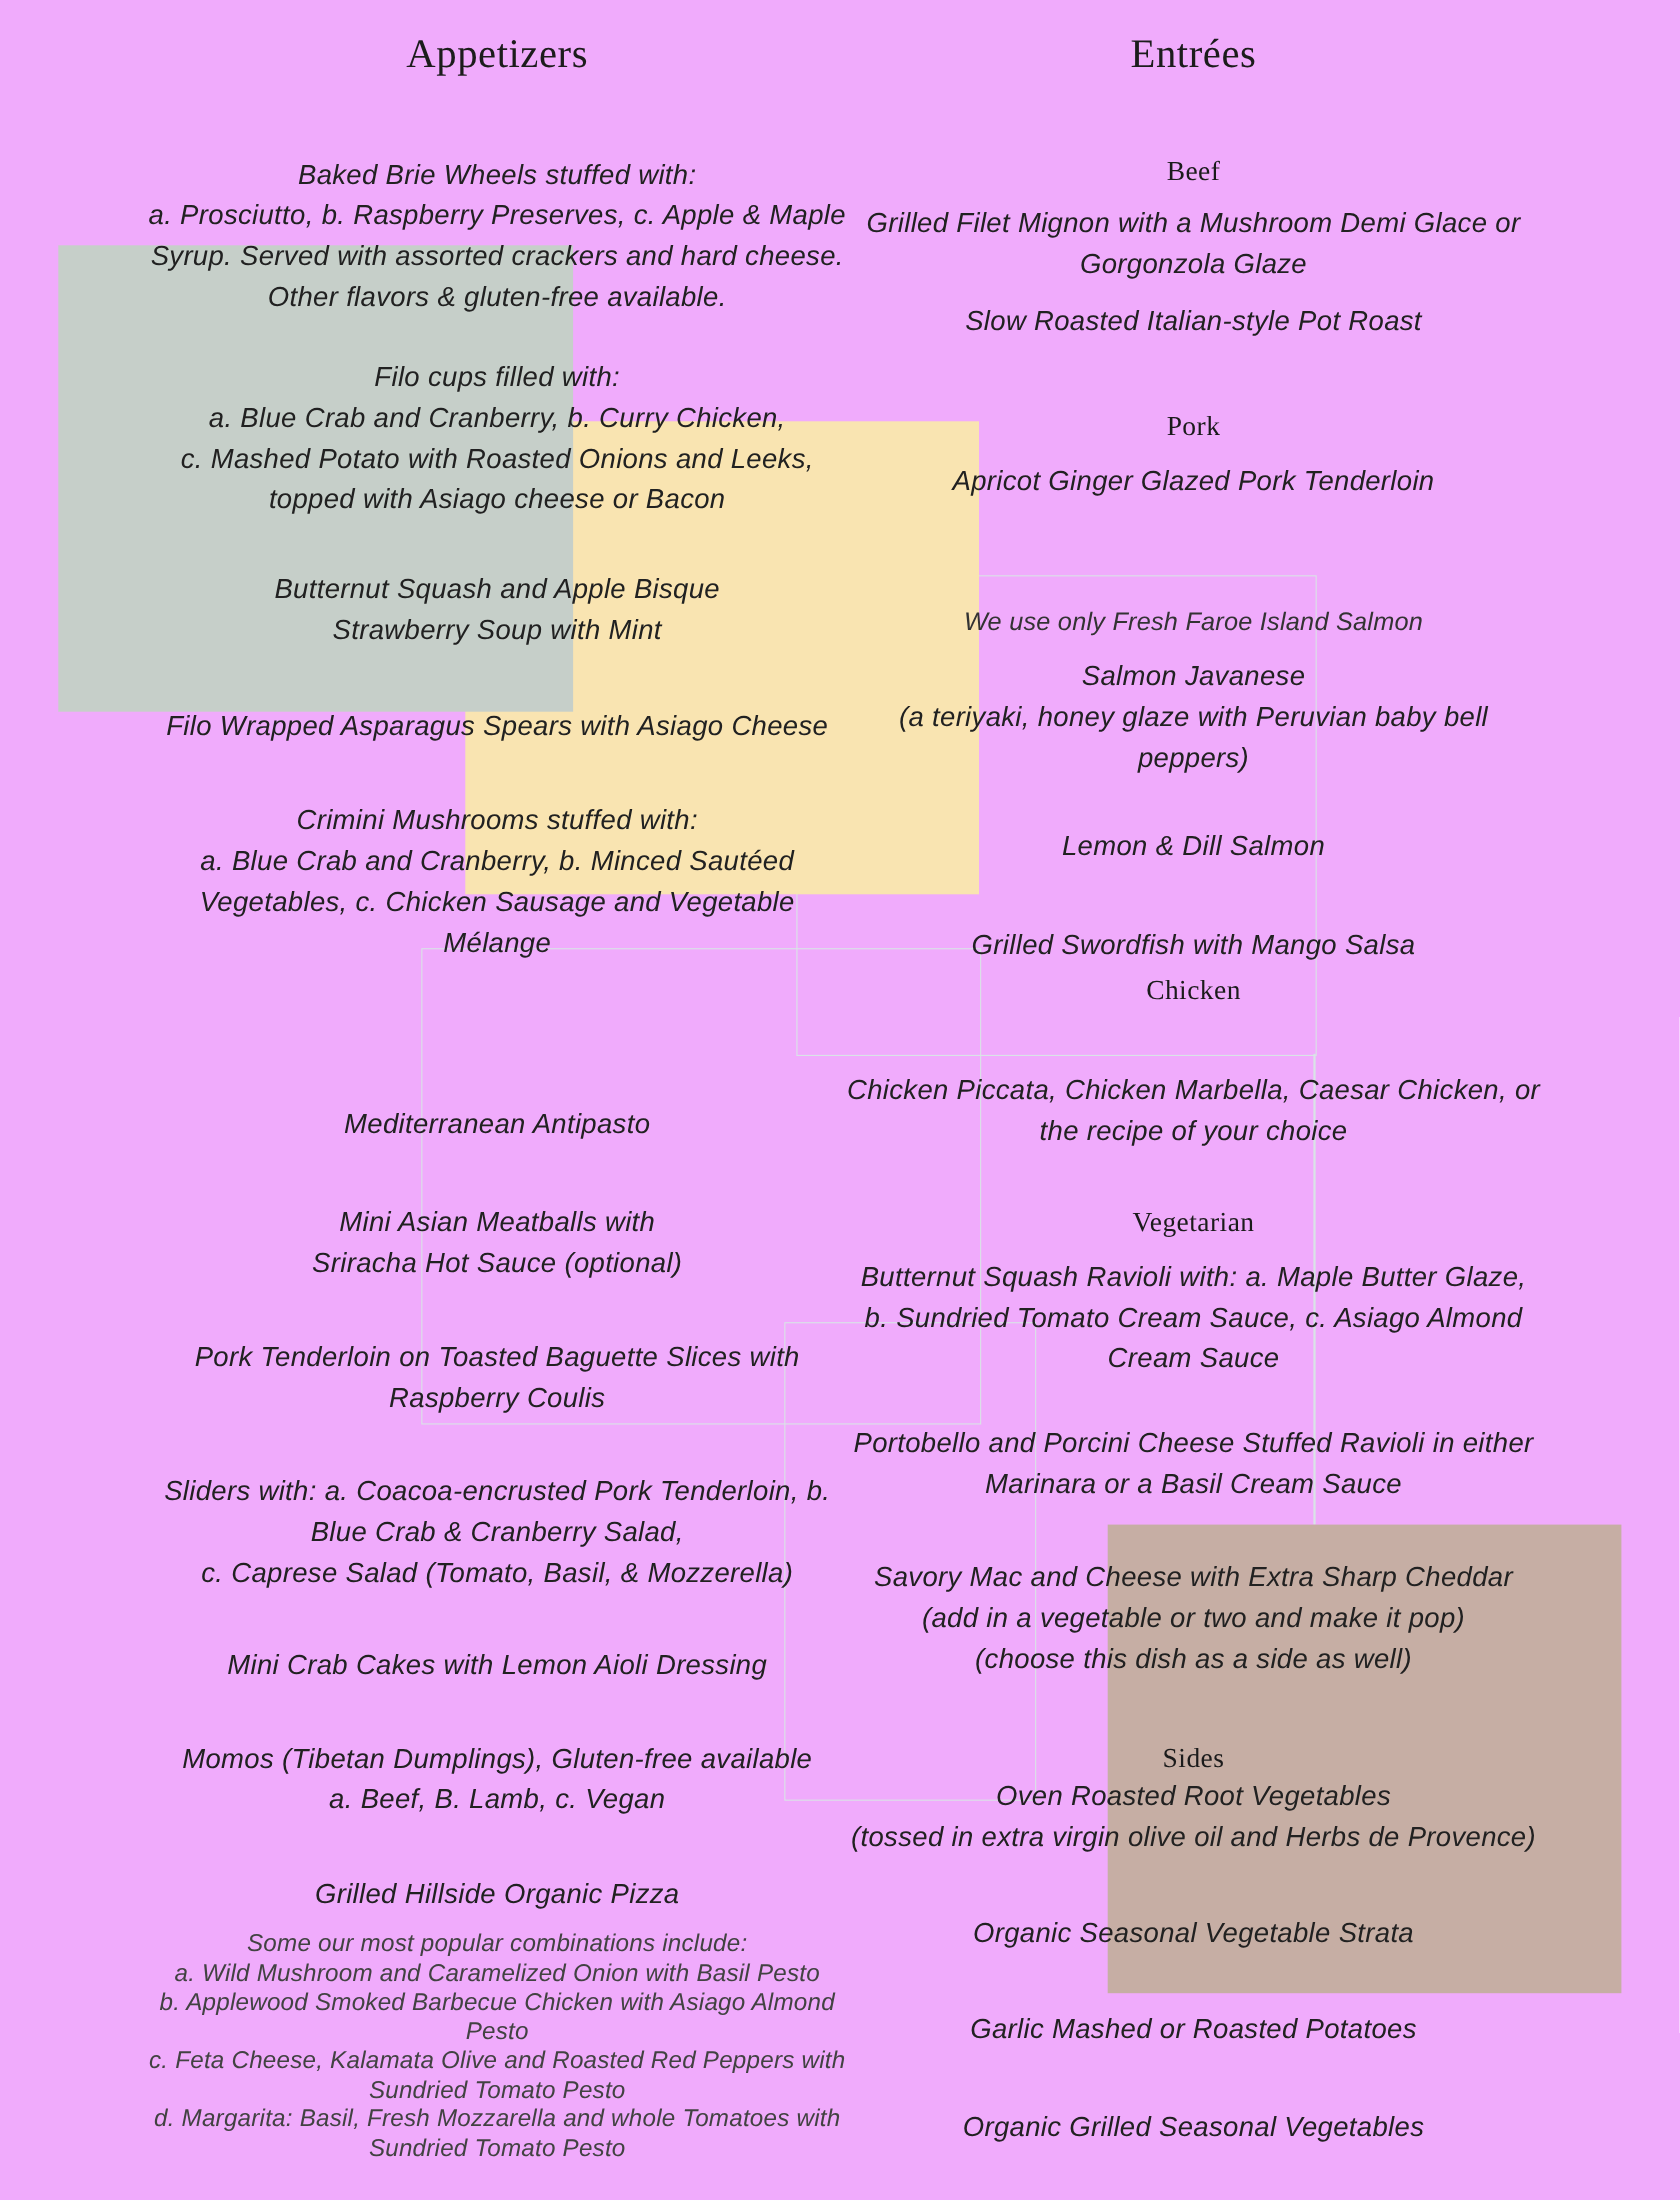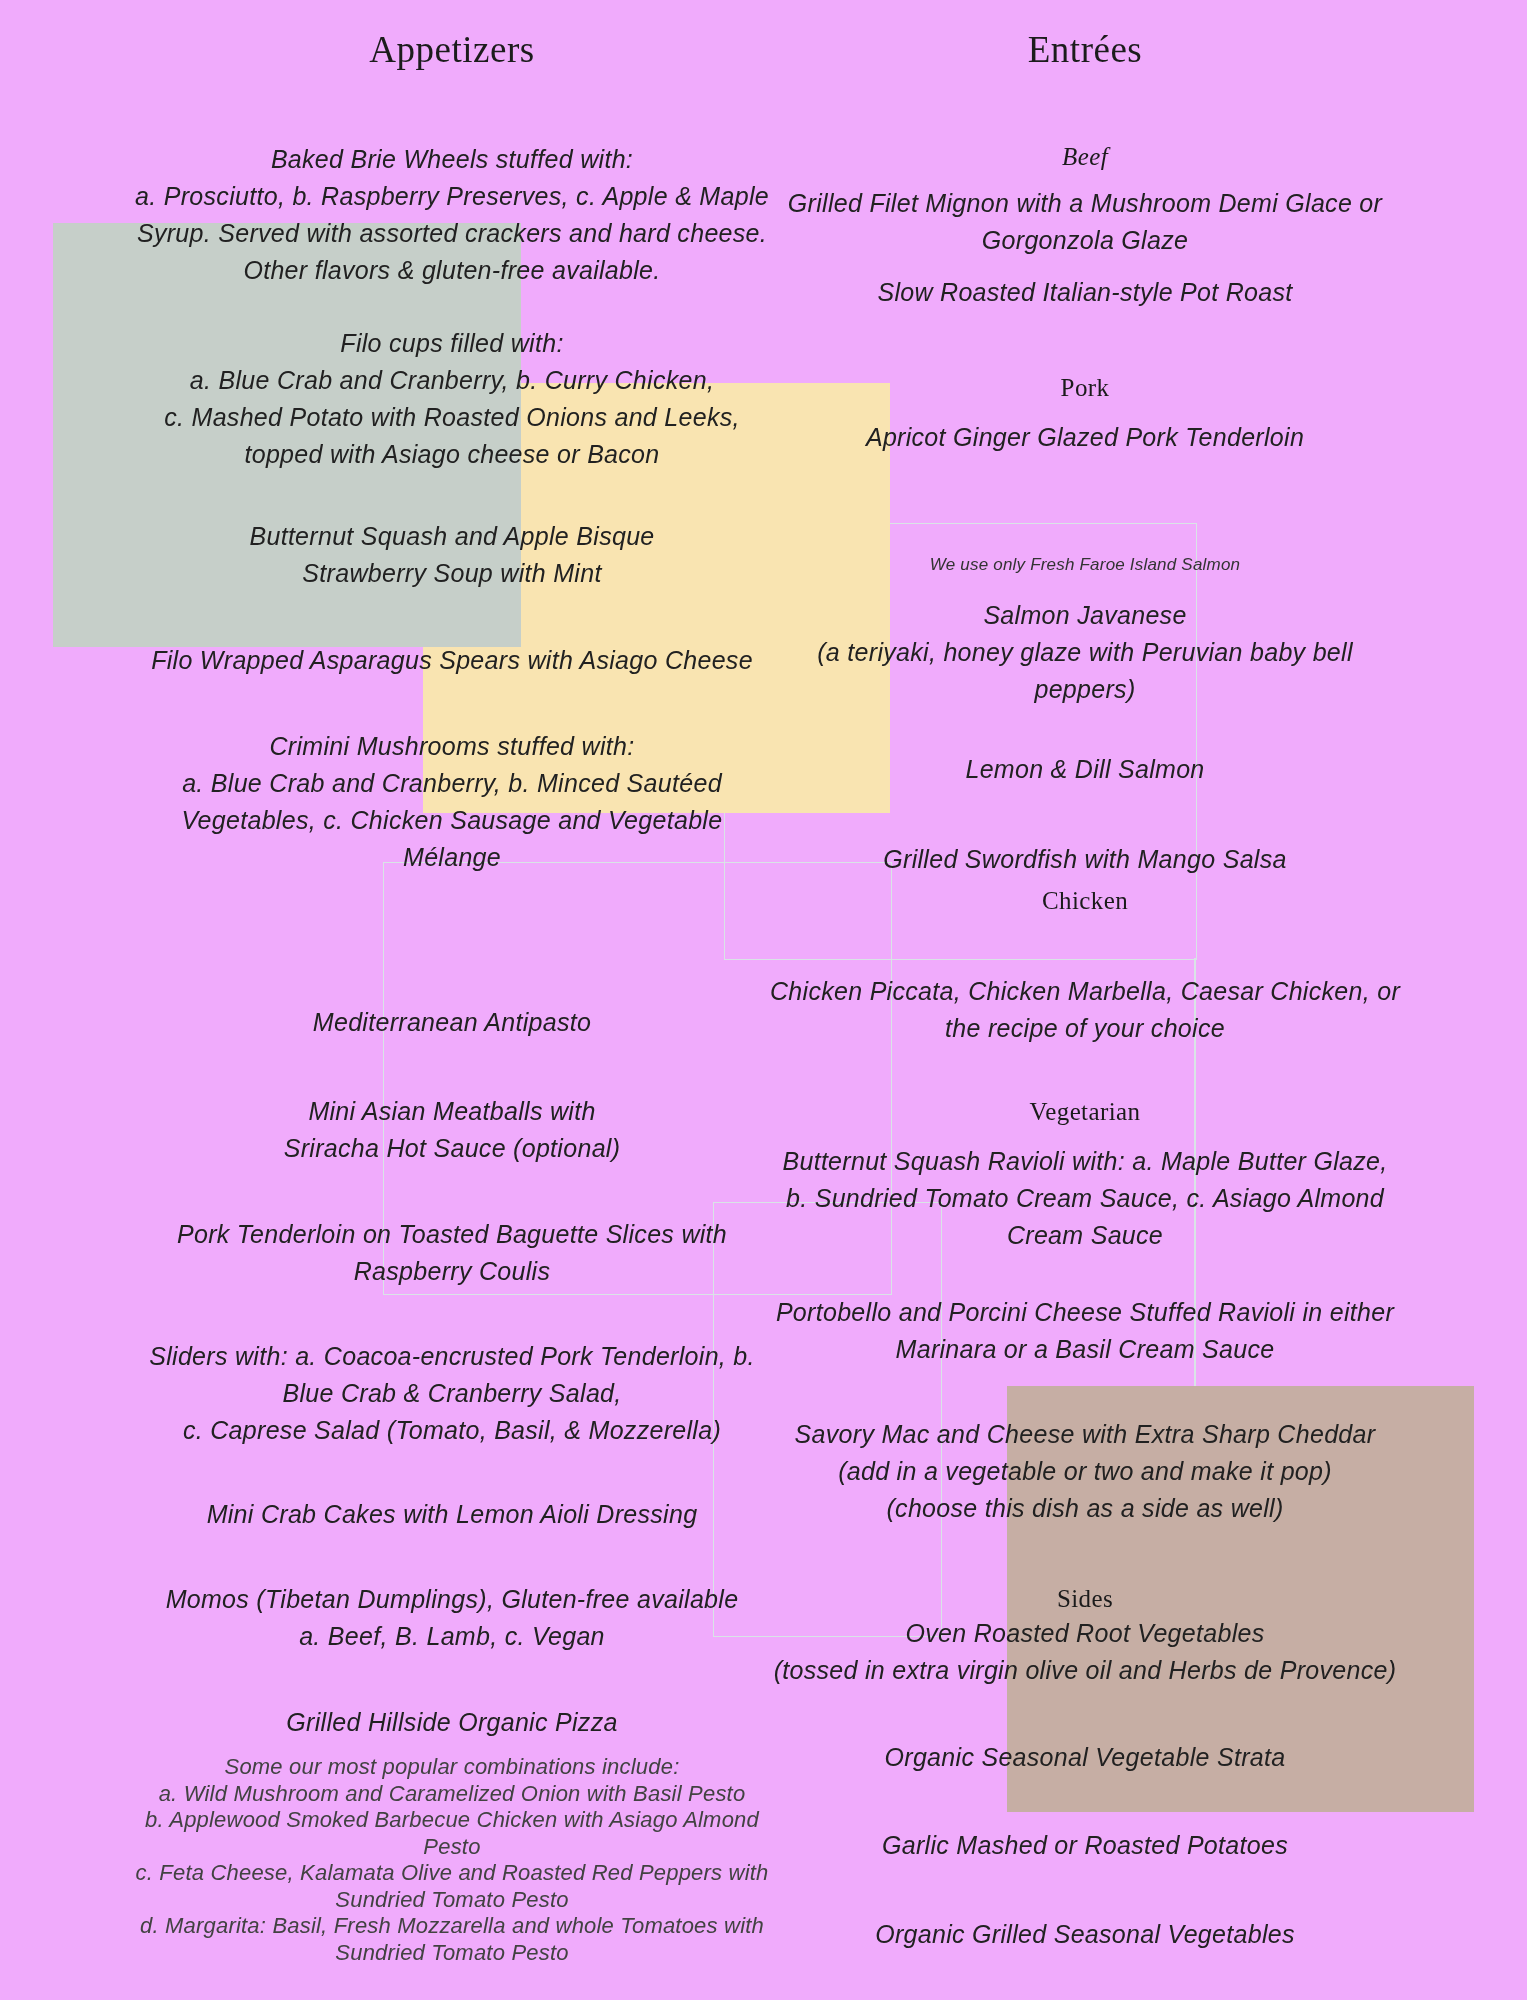--- a/index.html
+++ b/index.html
@@ -22,21 +22,21 @@
   }
   .item{position:absolute;width:100%;text-align:center;margin-top:32px;}
   .dish{
     font-style:italic;font-size:25px;line-height:37px;
     color:#212121;letter-spacing:0.3px;
   }
   .subheader{
     font-family:"Liberation Serif",serif;
     font-size:25px;color:#1b1b1b;line-height:30px;letter-spacing:0.4px;
   }
-  .note{font-style:italic;font-size:17px;line-height:22px;color:#333333;letter-spacing:0.2px;}
+  .note{font-style:italic;font-size:23px;line-height:22px;color:#333333;letter-spacing:0.2px;}
   .fineprint{font-style:italic;font-size:22px;line-height:26.5px;color:#424242;letter-spacing:0.2px;}
 </style>
 </head>
 <body>
 
 <div id="page">
   <div id="decor-layer">
       <div class="outline" style="left: 383px; top: 862px; width: 507px; height: 431px;"></div>
       <div class="outline" style="left: 724px; top: 523px; width: 471px; height: 435px;"></div>
       <div class="outline" style="left: 713px; top: 1202px; width: 227px; height: 433px;"></div>
@@ -104,21 +104,21 @@
         <div>b. Applewood Smoked Barbecue Chicken with Asiago Almond</div>
         <div>Pesto</div>
         <div>c. Feta Cheese, Kalamata Olive and Roasted Red Peppers with</div>
         <div>Sundried Tomato Pesto</div>
         <div>d. Margarita: Basil, Fresh Mozzarella and whole Tomatoes with</div>
         <div>Sundried Tomato Pesto</div>
       </div>
     </div>
   <div class="column" id="col-entrees" style="left: 725px; width: 720px;">
     <div class="col-title" style="top: 28px;">Entrées</div>
-  <div class="item subheader" style="top: 110px; font-style: italic;">
+  <div class="item subheader" style="top: 110px;">
         <div>Beef</div>
       </div>
       <div class="item dish" style="top: 153px;">
         <div>Grilled Filet Mignon with a Mushroom Demi Glace or</div>
         <div>Gorgonzola Glaze</div>
       </div>
       <div class="item dish" style="top: 242px;">
         <div>Slow Roasted Italian-style Pot Roast</div>
       </div>
       <div class="item subheader" style="top: 341px;">

